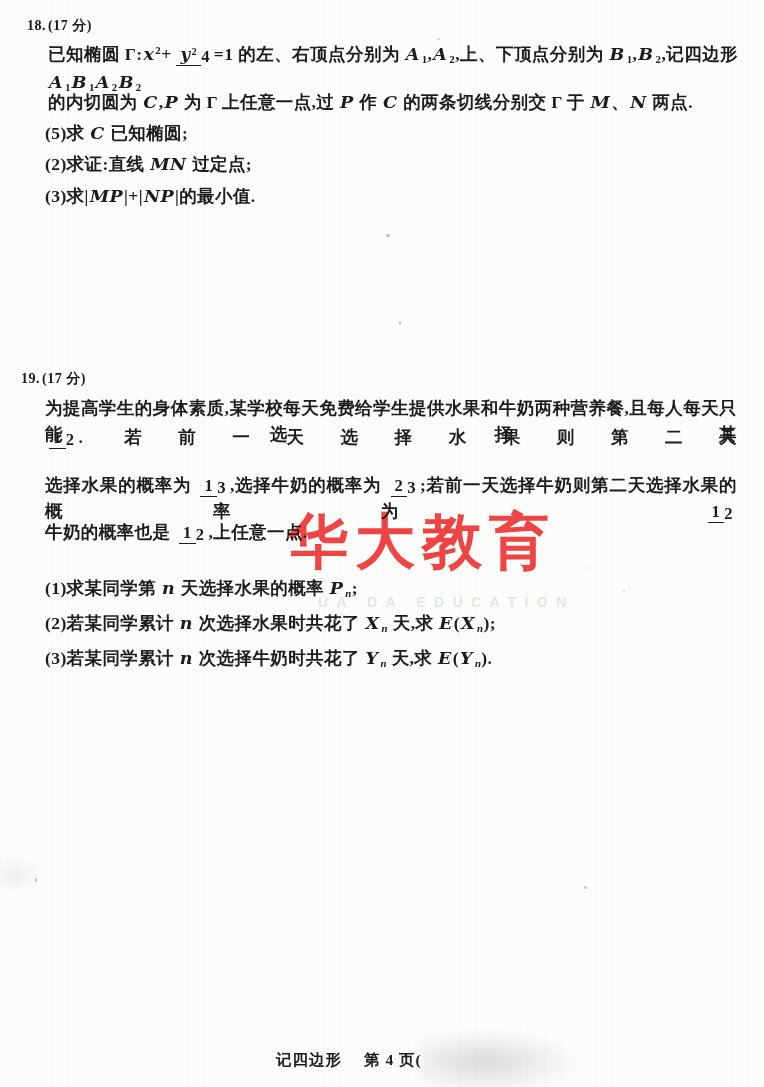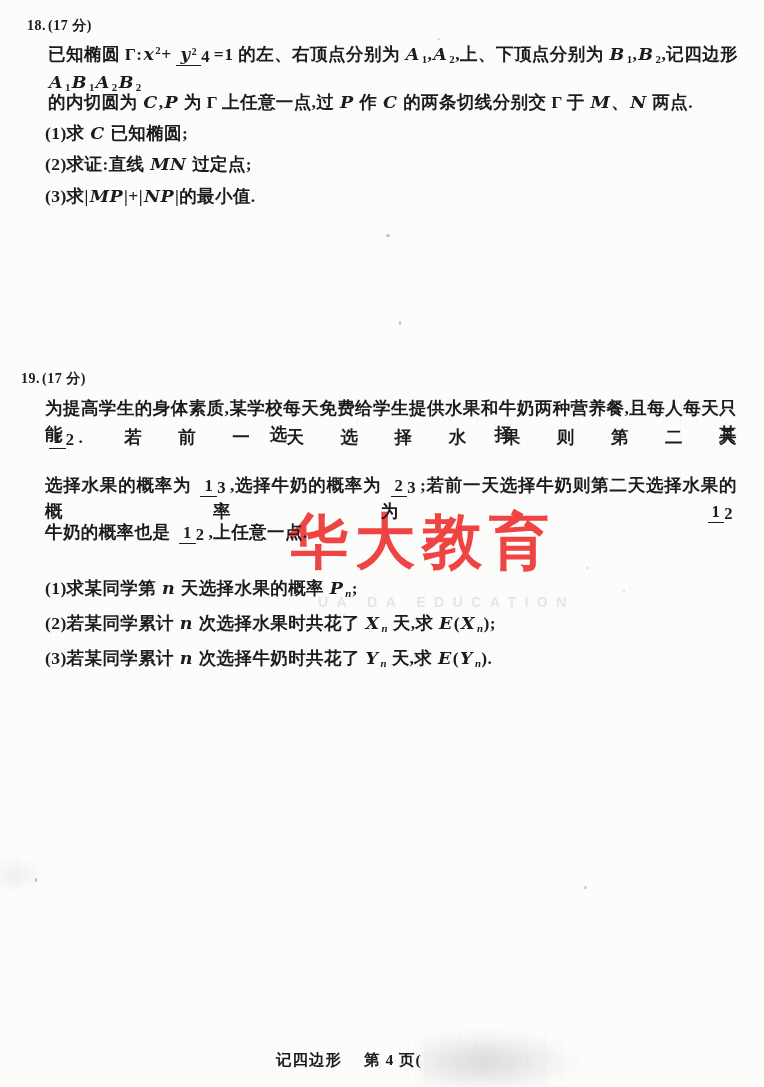--- a/index.html
+++ b/index.html
@@ -144,21 +144,21 @@
 
   <section>
     <div class="line q-head p18-head">
       <span class="num">18.</span><span>(17 分)</span>
     </div>
     <div class="line jfull p18-l1"><span class="tx">已知椭圆 </span><span class="tx">Γ:</span><span class="it">x</span><span class="sup">2</span><span class="tx">+</span><span class="frac">
           <span class="num"><span class="it">y</span><span class="sup">2</span></span>
           <span class="den"><span class="tx">4</span></span>
         </span><span class="tx">=1 的左、右顶点分别为 </span><span class="it">A</span><span class="sub">1</span><span class="tx">,</span><span class="it">A</span><span class="sub">2</span><span class="tx">,上、下顶点分别为 </span><span class="it">B</span><span class="sub">1</span><span class="tx">,</span><span class="it">B</span><span class="sub">2</span><span class="tx">,记四边形 </span><span class="it">A</span><span class="sub">1</span><span class="it">B</span><span class="sub">1</span><span class="it">A</span><span class="sub">2</span><span class="it">B</span><span class="sub">2</span></div>
     <div class="line p18-l2"><span class="tx">的内切圆为 </span><span class="it">C</span><span class="tx">,</span><span class="it">P</span><span class="tx"> 为 Γ 上任意一点,过 </span><span class="it">P</span><span class="tx"> 作 </span><span class="it">C</span><span class="tx"> 的两条切线分别交 Γ 于 </span><span class="it">M</span><span class="tx">、</span><span class="it">N</span><span class="tx"> 两点.</span></div>
-    <div class="line p18-p1"><span class="tx">(1)求 </span><span class="it">C</span><span class="tx"> 已知椭圆;</span></div>
+    <div class="line p18-p1"><span class="tx">(5)求 </span><span class="it">C</span><span class="tx"> 已知椭圆;</span></div>
     <div class="line p18-p2"><span class="tx">(2)求证:直线 </span><span class="it">MN</span><span class="tx"> 过定点;</span></div>
     <div class="line p18-p3"><span class="tx">(3)求|</span><span class="it">MP</span><span class="tx">|+|</span><span class="it">NP</span><span class="tx">|的最小值.</span></div>
   </section>
 
   <section>
     <div class="line q-head p19-head">
       <span class="num">19.</span><span>(17 分)</span>
     </div>
     <div class="line jfull p19-l1"><span class="tx">为提高学生的身体素质,某学校每天免费给学生提供水果和牛奶两种营养餐,且每人每天只能选择其</span></div>
     <div class="line jfull p19-l2"><span class="frac">

